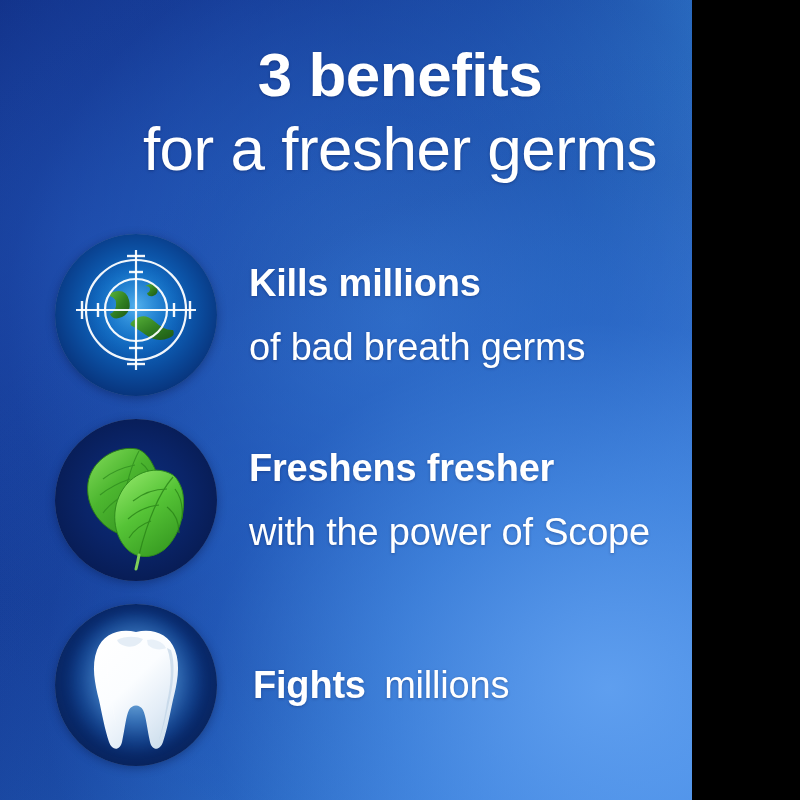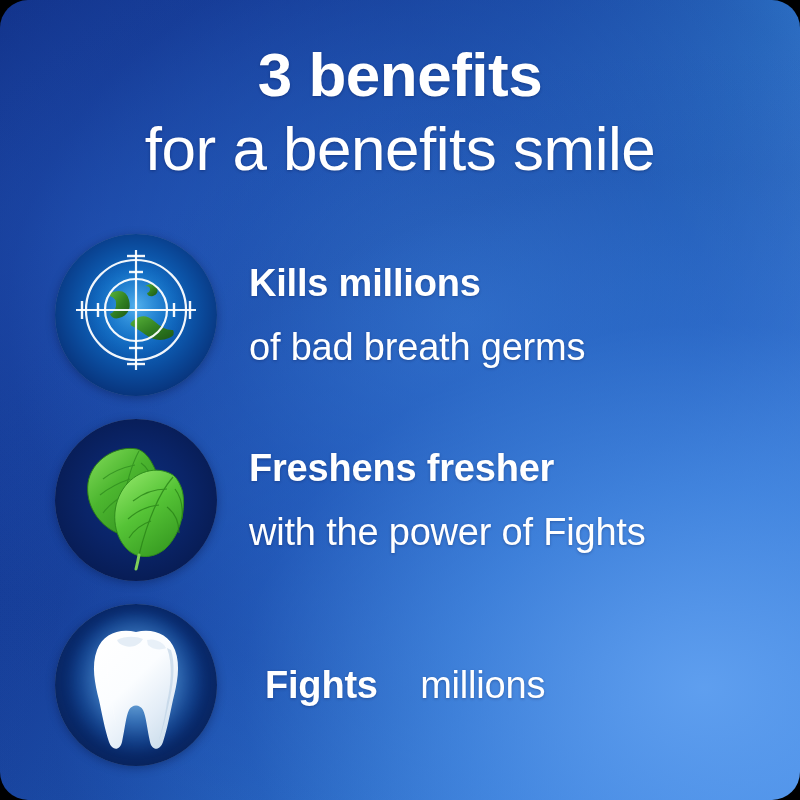--- a/index.html
+++ b/index.html
@@ -3,33 +3,32 @@
 <meta charset="utf-8">
 <title>3 benefits for a fresher smile</title>
 <style>
   html, body {
     margin: 0;
     padding: 0;
     background: #000;
   }
   #stage {
     position: relative;
-    width: 800px;
+    width: 692px;
     height: 800px;
     overflow: hidden;
     font-family: "Liberation Sans", "DejaVu Sans", sans-serif;
     color: #ffffff;
     
     background-color: #0b2171;
     background-image:
       radial-gradient(120% 95% at 88% 86%, rgba(96,160,240,0.95) 0%, rgba(70,138,228,0.72) 26%, rgba(40,100,200,0.40) 48%, rgba(20,60,150,0.12) 68%, rgba(10,32,110,0) 84%),
       radial-gradient(95% 80% at 58% 40%, rgba(58,126,214,0.72) 0%, rgba(40,100,194,0.46) 32%, rgba(20,58,148,0.16) 60%, rgba(8,28,104,0) 82%),
       radial-gradient(130% 120% at 12% 30%, rgba(34,84,184,0.70) 0%, rgba(22,60,152,0.42) 38%, rgba(10,30,108,0.08) 70%, rgba(6,22,92,0) 88%),
       linear-gradient(118deg, #0a2070 0%, #163c96 22%, #1f55b0 44%, #2f77cc 64%, #4a92e8 82%, #5ea2f2 100%);
-    border-radius: 28px;
   }
 
   
   .headline {
     position: absolute;
     left: 0;
     top: 44px;
     width: 800px;
     text-align: center;
     line-height: 1.0;
@@ -126,31 +125,31 @@
     font-size: 38px;
     font-weight: 300;
     letter-spacing: -0.2px;
     margin-top: 24px;
   }
   
   .btext.inline-row { display: block; }
   .btext.inline-row .strong,
   .btext.inline-row .soft {
     display: inline;
-    margin: 16px;
+    margin: 4px;
   }
 </style>
 </head>
 <body>
 
 <div id="stage">
 
   <div class="headline">
     <span class="line1">3 benefits</span>
-    <span class="line2">for a benefits smile</span>
+    <span class="line2">for a fresher germs</span>
   </div>
 
   <div class="benefit" id="benefit-0">
     <div class="badge">
       <div class="badge-inner badge-germ">
         <svg class="radar-svg" viewBox="0 0 162 162" xmlns="http://www.w3.org/2000/svg">
           <defs>
             <radialGradient id="germGlow" cx="50%" cy="46%" r="55%">
               <stop offset="0%" stop-color="#7fd4ff" stop-opacity="0.55"></stop>
               <stop offset="55%" stop-color="#2a92dd" stop-opacity="0.18"></stop>
@@ -236,21 +235,21 @@
             <path d="M120 70 C126 78 128 90 127 100"></path>
             <path d="M112 88 C120 94 124 104 124 114"></path>
           </g>
 
           <path d="M84 136 C83 142 82 146 81 150" stroke="#7fcf58" stroke-width="3" fill="none" stroke-linecap="round"></path>
         </svg>
       </div>
     </div>
     <div class="btext">
       <span class="strong">Freshens fresher</span>
-      <span class="soft">with the power of Fights</span>
+      <span class="soft">with the power of Scope</span>
     </div>
   </div>
 
   <div class="benefit" id="benefit-2">
     <div class="badge">
       <div class="badge-inner badge-tooth">
         <div class="tooth-glow"></div>
         <svg class="tooth-svg" viewBox="0 0 162 162" xmlns="http://www.w3.org/2000/svg">
           <defs>
             <linearGradient id="toothBody" x1="18%" y1="0%" x2="88%" y2="100%">

